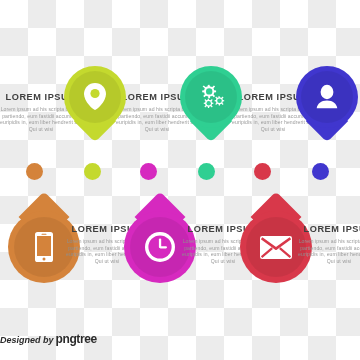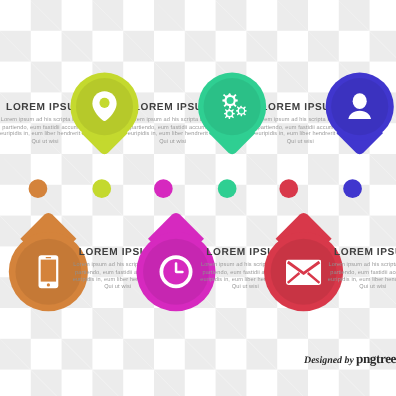--- a/index.html
+++ b/index.html
@@ -63,22 +63,22 @@
   .drop .glyph{
     position:absolute;left:6px;bottom:6px;width:60px;height:60px;
     display:flex;align-items:center;justify-content:center;z-index:3;
   }
 
   
   .dot{position:absolute;width:17px;height:17px;border-radius:50%;top:163px;}
 
   
   .footer{
-    position:absolute;left:0;right:0;top:319px;text-align:right;
-    font-size:9px;color:#2b2b2b;white-space:nowrap;font-family:Liberation Serif, serif;
+    position:absolute;left:0;right:0;top:332px;text-align:left;
+    font-size:9px;color:#2b2b2b;white-space:nowrap;
   }
   .footer .by{font-style:italic;font-weight:600;}
   .footer .brand{font-weight:700;font-size:12px;letter-spacing:-.4px;margin-left:2px;}
 </style>
 </head>
 <body>
 
 <div class="stage">
 
   <div class="txt" style="left:-2px;top:92px;">

